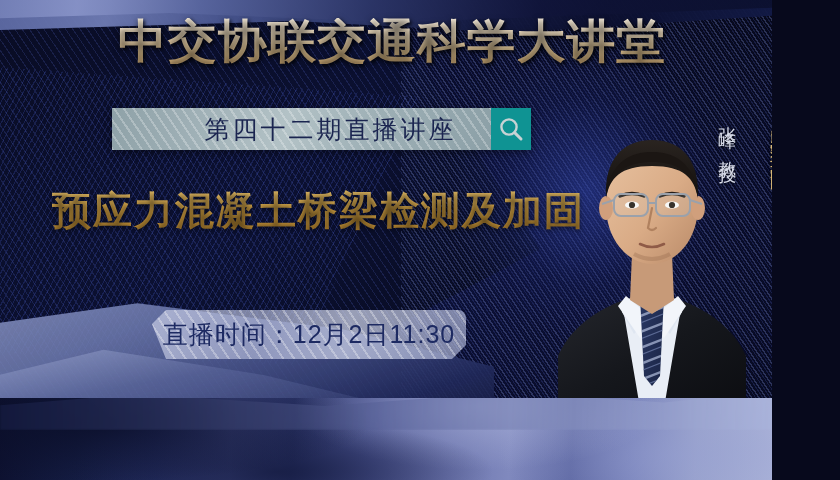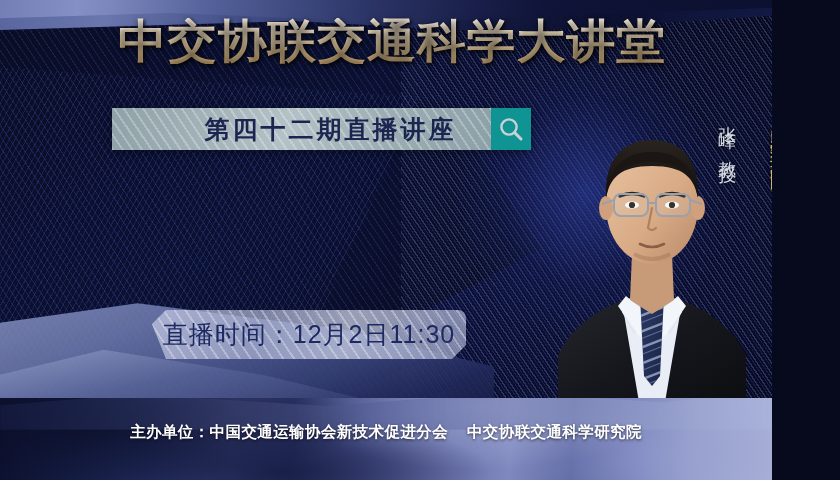--- a/index.html
+++ b/index.html
@@ -157,21 +157,21 @@
     display:flex;align-items:center;justify-content:center;
   }
   .sub-banner-body::after{
     content:"";position:absolute;inset:0;
     background-image:repeating-linear-gradient(56deg,
       rgba(255,255,255,.26) 0px, rgba(255,255,255,.26) 2px,
       rgba(0,0,0,0) 2px, rgba(0,0,0,0) 8px);
   }
   .sub-banner-text{
     position:relative;z-index:2;
-    font-size:25px;font-weight:700;
+    font-size:25px;font-weight:400;
     color:#1b2550;
     letter-spacing:3px;
     padding-left:58px;
     white-space:nowrap;
   }
   .sub-banner-icon{
     width:40px;
     background:#0f9393;
     display:flex;align-items:center;justify-content:center;
   }
@@ -362,27 +362,27 @@
       <span class="sub-banner-text">第四十二期直播讲座</span>
     </div>
     <div class="sub-banner-icon">
       <svg width="26" height="26" viewBox="0 0 26 26" xmlns="http://www.w3.org/2000/svg">
         <circle cx="11" cy="11" r="7.6" fill="none" stroke="#c8d2d4" stroke-width="2.4"></circle>
         <line x1="16.6" y1="16.6" x2="23" y2="23" stroke="#c8d2d4" stroke-width="3" stroke-linecap="round"></line>
       </svg>
     </div>
   </div>
 
+  <div class="lecture-title">预应力混凝土桥梁检测及加固</div>
 
   <div class="time-pill">
     <span class="time-pill-text">直播时间：12月2日11:30</span>
   </div>
 
   <div class="vtext v-speaker">张峰  教授</div>
   <div class="vtext v-affil">山东大学齐鲁交通学院</div>
 
   <div class="footer-band">
     <div class="footer-silk"></div>
     <div class="footer-wave"></div>
-    <div class="footer-text">主办单位：中国交通运输协会新技术促进分会    中交协联交通科学研究院</div>
   </div>
 
 </div>
 
 </body></html>

